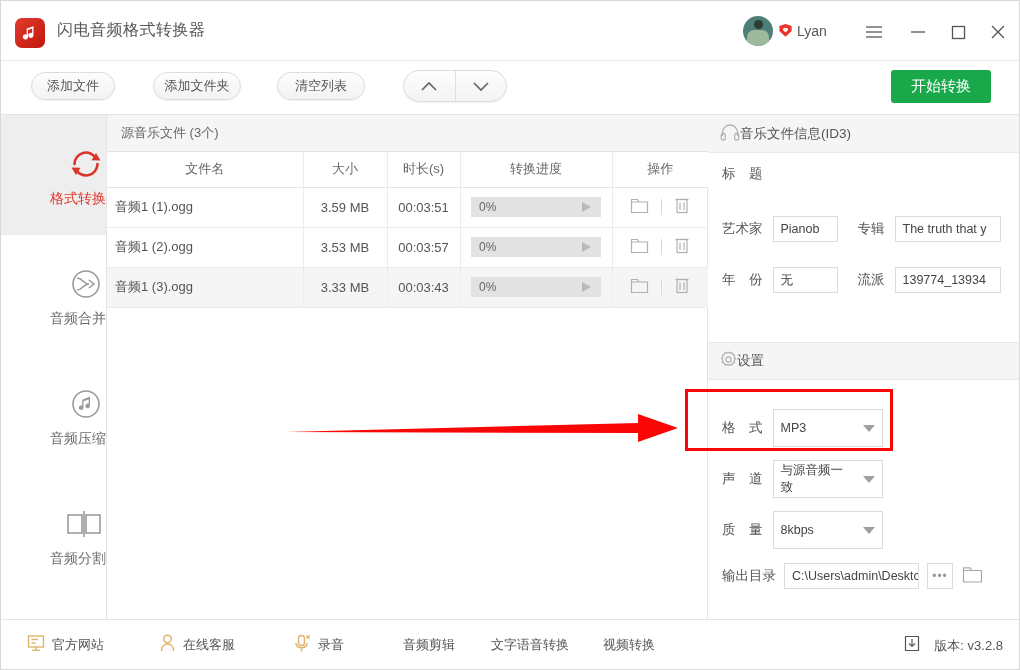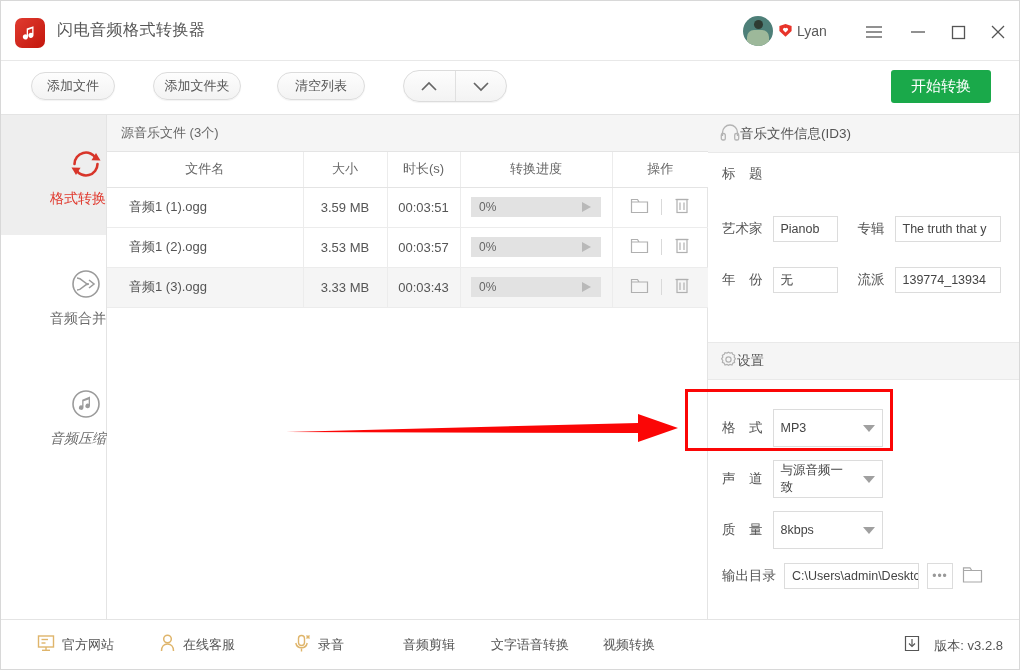--- a/index.html
+++ b/index.html
@@ -107,21 +107,21 @@
   .side-item {
     position: absolute; left: 0; width: 105px; height: 120px;
     display:flex; flex-direction: column; align-items:flex-end; justify-content:center;
     color: #6c6c6c; font-size: 14px;
   }
   .side-item.active { background: #eeeeee; color: #e03a2f; }
   .side-item .icon { height: 44px; display:flex; align-items:center; justify-content:center; }
   .side-item .lbl { margin-top: 4px; }
   #side-0 { top: 0; }
   #side-1 { top: 120px; }
-  #side-2 { top: 240px; font-style: italic; }
+  #side-2 { top: 240px; }
   #side-3 { top: 360px; }
 
   
   .filelist {
     position: absolute; left: 106px; top: 114px; width: 601px; height: 504px;
     background: #fff; border-right: 1px solid #e4e4e4;
   }
   .list-head {
     position:absolute; left:0; top:0; width:601px; height: 37px;
     background: #f5f5f5; border-bottom: 1px solid #e4e4e4;
@@ -137,21 +137,21 @@
     background: #fff; border-bottom: 1px solid #e4e4e4;
     border-right: 1px solid #ececec;
   }
   table.files th:last-child { border-right: none; }
   table.files td {
     height: 40px; font-size: 13px; color: #555;
     border-bottom: 1px solid #ececec; border-right: 1px solid #ececec;
     text-align: center;
   }
   table.files td:last-child { border-right: none; }
-  table.files td.name { text-align: left; padding-left: 22px; }
+  table.files td.name { text-align: left; padding-left: 8px; }
   table.files tr.alt td { background: #f5f5f5; }
   .progress {
     position: relative; width: 130px; height: 20px; margin: 0 auto;
     background: #e2e2e2; display:flex; align-items:center;
   }
   .progress .pct { font-size: 12px; color:#666; margin-left: 8px; }
   .progress .play {
     position:absolute; right: 10px; top: 5px;
     width: 0; height: 0;
     border-left: 9px solid #b9b9b9;
@@ -317,20 +317,30 @@
     <div class="side-item" id="side-2">
       <span class="icon">
         <svg width="40" height="40" viewBox="0 0 40 40">
           <circle cx="20" cy="20" r="13" fill="none" stroke="#9b9b9b" stroke-width="1.6"></circle>
           <path d="M24 12.5 L24 21.8 A2.3 2.3 0 1 1 22.7 19.8 L22.7 15.6 L17.5 17.2 L17.5 23.5 A2.3 2.3 0 1 1 16.2 21.5 L16.2 15.8 Z" fill="#9b9b9b"></path>
         </svg>
       </span>
       <span class="lbl">音频压缩</span>
     </div>
 
+    <div class="side-item" id="side-3">
+      <span class="icon">
+        <svg width="44" height="36" viewBox="0 0 44 36">
+          <rect x="6" y="9" width="14" height="18" fill="none" stroke="#9b9b9b" stroke-width="1.6"></rect>
+          <rect x="24" y="9" width="14" height="18" fill="none" stroke="#9b9b9b" stroke-width="1.6"></rect>
+          <line x1="22" y1="5" x2="22" y2="31" stroke="#9b9b9b" stroke-width="1.6"></line>
+        </svg>
+      </span>
+      <span class="lbl">音频分割</span>
+    </div>
   </div>
 
   <div class="filelist">
     <div class="list-head">源音乐文件 (3个)</div>
     <table class="files">
       <colgroup>
         <col style="width:196px">
           <col style="width:84px">
           <col style="width:73px">
           <col style="width:152px">
@@ -525,21 +535,21 @@
   </div>
 
   <div class="red-rect"></div>
   <div class="red-arrow">
     <svg width="395" height="40" viewBox="0 0 395 40">
       <path d="M0 26 L352 17 L352 8 L392 22 L352 36 L352 27 Z" fill="#fb0606"></path>
     </svg>
   </div>
 
   <div class="bottombar">
-    <div class="bitem" style="left:36px;">
+    <div class="bitem" style="left:26px;">
       <span>
         <svg width="18" height="18" viewBox="0 0 18 18">
             <g fill="none" stroke="#dfb56b" stroke-width="1.4">
           <rect x="1.5" y="2" width="15" height="11"></rect>
               <line x1="4.5" y1="5.5" x2="11" y2="5.5"></line>
               <line x1="4.5" y1="9" x2="8.5" y2="9"></line>
           <line x1="9" y1="13" x2="9" y2="16"></line>
               <line x1="5" y1="16.3" x2="13" y2="16.3"></line>
             </g>
           </svg>

